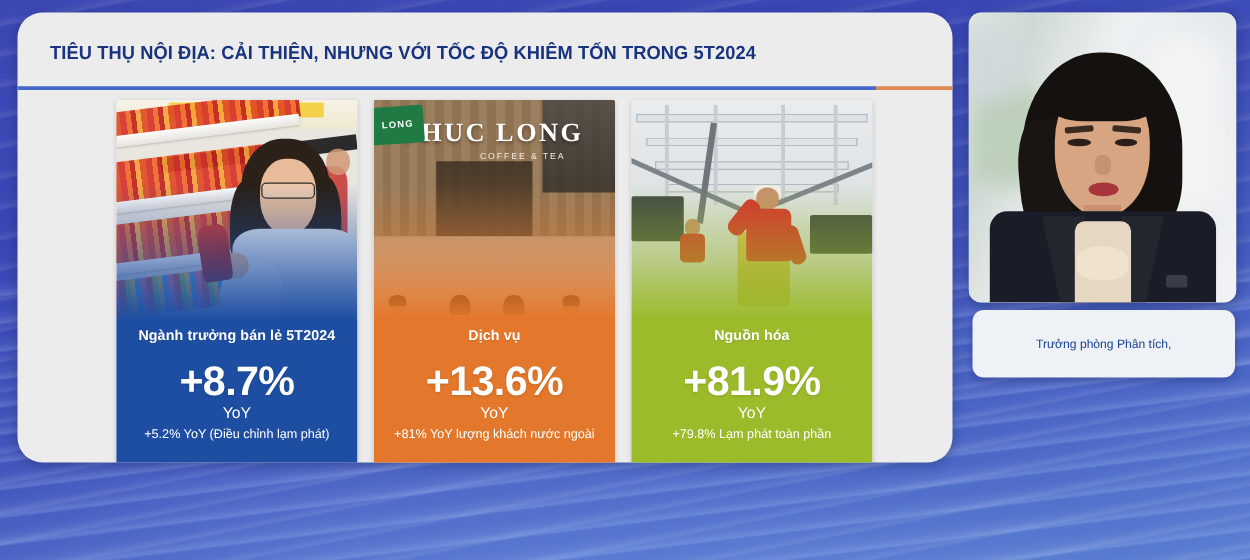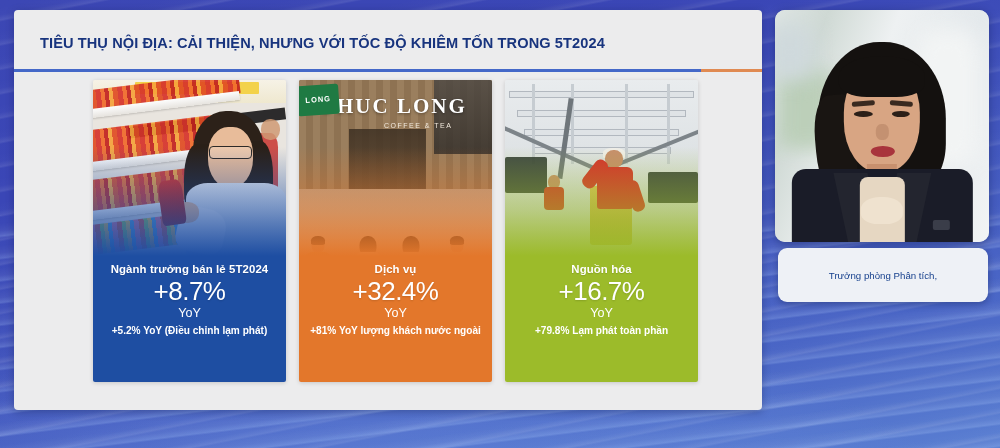--- a/index.html
+++ b/index.html
@@ -46,23 +46,23 @@
   #stage .glow {
     position:absolute; left:-10%; bottom:-30%; width:120%; height:70%;
     background: radial-gradient(ellipse at 40% 100%, rgba(150,200,255,.38), rgba(80,120,220,0) 62%);
     pointer-events:none;
   }
 
   
   .slide {
     position: absolute;
     left: 14px; top: 10px;
-    width: 748px; height: 400px;
+    width: 748px; height: 360px;
     background: #ececed;
-    border-radius: 4px;
+    border-radius: 20px;
     box-shadow: 0 2px 9px rgba(10,20,60,.30);
     overflow: hidden;
     padding-left: 24px;
   }
   .slide-title {
     position: absolute;
     left: 26px; top: 24px;
     font-size: 15.2px;
     font-weight: 700;
     letter-spacing: .1px;
@@ -114,29 +114,29 @@
     align-items: center; justify-content: flex-start;
     padding-top: 7px;
     color: #fff;
     text-align: center;
   }
   .card .c-label {
     font-size: 11.4px; font-weight: 700; letter-spacing: .1px;
     margin-bottom: 1px; text-shadow: 0 1px 1px rgba(0,0,0,.12);
   }
   .card .c-value {
-    font-size: 26px; font-weight: 400; line-height: 1.04;
-    letter-spacing: -.5px; margin-top: 2px;
+    font-size: 33px; font-weight: 700; line-height: 1.04;
+    letter-spacing: -.5px; margin-top: 12px;
     text-shadow: 0 1px 2px rgba(0,0,0,.14);
   }
   .card .c-yoy {
     font-size: 12.6px; font-weight: 400; margin-top: 1px;
   }
   .card .c-note {
-    font-size: 10.1px; font-weight: 700; margin-top: 5px;
+    font-size: 10.1px; font-weight: 400; margin-top: 5px;
     padding: 0 5px; line-height: 1.15;
   }
 
   
   .card.blue   .panel { background: #1e4ea2; }
   .card.orange .panel { background: #e3772b; }
   .card.green  .panel { background: #9cbb2a; }
   .card.blue   .photo .fade { background: linear-gradient(to bottom, rgba(30,78,162,0) 0%, rgba(30,78,162,.55) 58%, #1e4ea2 100%); }
   .card.orange .photo .fade { background: linear-gradient(to bottom, rgba(227,119,43,0) 0%, rgba(227,119,43,.50) 58%, #e3772b 100%); }
   .card.green  .photo .fade { background: linear-gradient(to bottom, rgba(156,187,42,0) 0%, rgba(156,187,42,.50) 58%, #9cbb2a 100%); }
@@ -407,21 +407,21 @@
               <div class="head"></div>
               <div class="hair"></div>
               <div class="torso"></div>
 
             </div>
           </div>
           <div class="fade"></div>
         </div>
         <div class="panel">
           <div class="c-label">Dịch vụ</div>
-          <div class="c-value">+32.4%</div>
+          <div class="c-value">+13.6%</div>
           <div class="c-yoy">YoY</div>
           <div class="c-note">+81% YoY lượng khách nước ngoài</div>
         </div>
       </div>
 
       <div class="card green">
         <div class="photo">
           <div class="ph-ware">
             <div class="rack r1"></div>
             <div class="rack r2"></div>
@@ -446,21 +446,21 @@
               <div class="head"></div>
               <div class="shirt"></div>
               <div class="armu"></div>
               <div class="armd"></div>
             </div>
           </div>
           <div class="fade"></div>
         </div>
         <div class="panel">
           <div class="c-label">Nguồn hóa</div>
-          <div class="c-value">+16.7%</div>
+          <div class="c-value">+81.9%</div>
           <div class="c-yoy">YoY</div>
           <div class="c-note">+79.8% Lạm phát toàn phần</div>
         </div>
       </div>
 
     </div>
 
   </div>
 
   <div class="video-wrap">

